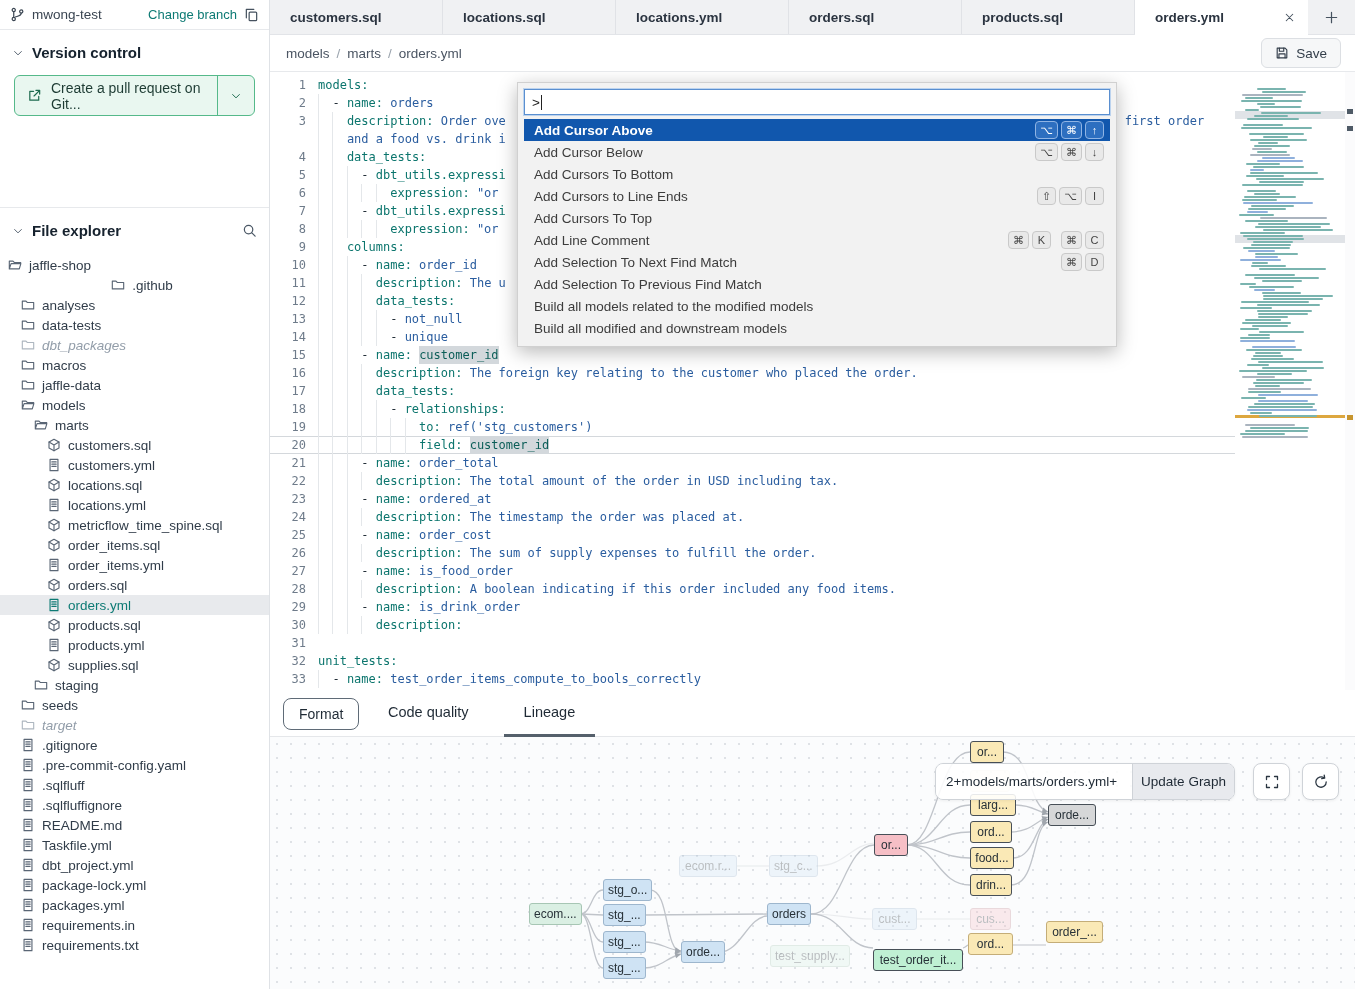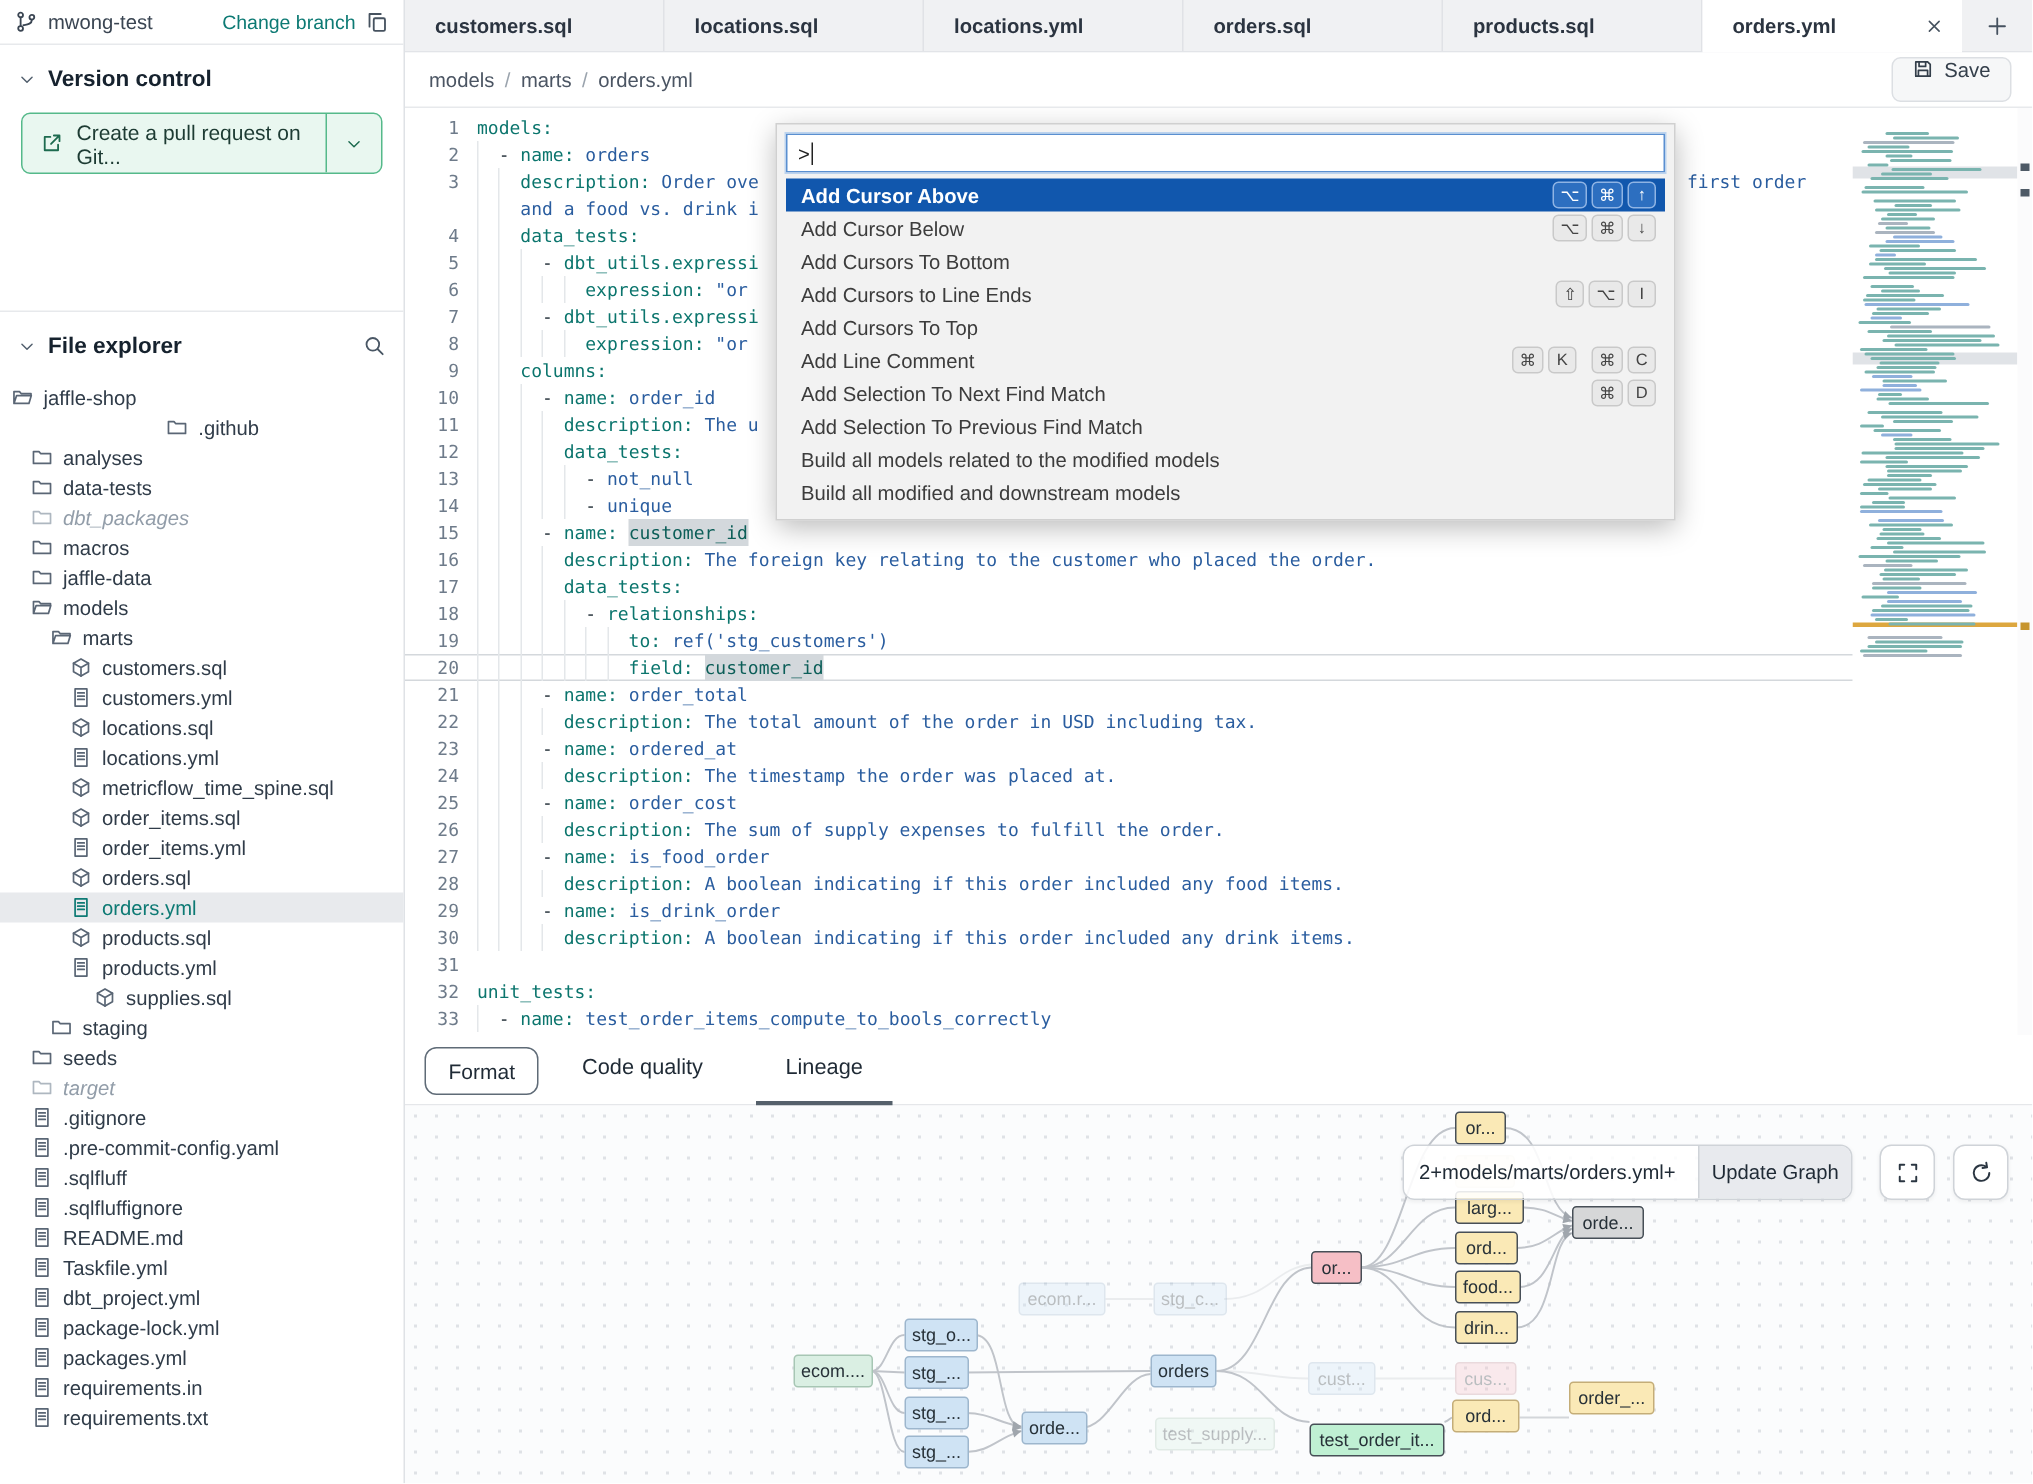--- a/index.html
+++ b/index.html
@@ -38,21 +38,21 @@
   .tab .tsp { flex:1; }
   .tab .x { color:#46525f; cursor:pointer; display:none; }
   .tab.active .x { display:block; }
   .newtab { flex:1; display:flex; align-items:center; justify-content:center; color:#46525f; cursor:pointer; }
 
   
   #crumbrow { position:absolute; left:270px; top:35px; width:1085px; height:37px; background:#fff; border-bottom:1px solid #e7e9ec; display:flex; align-items:center; padding:0 14px 0 16px; }
   .crumb { font-size:13.5px; color:#4b5563; display:flex; gap:7px; align-items:center; }
   .crumb .sep { color:#9aa3ad; }
   .crumb span[data-name^="breadcrumb"] { cursor:pointer; }
-  .save-btn { margin-left:auto; height:30px; display:flex; gap:7px; padding:0 13px; background:#f6f7f8; border:1px solid #dcdfe3; border-radius:6px; font-size:13.5px; color:#333e4a; cursor:pointer; }
+  .save-btn { margin-left:auto; height:30px; display:flex; align-items:center; gap:7px; padding:0 13px; background:#f6f7f8; border:1px solid #dcdfe3; border-radius:6px; font-size:13.5px; color:#333e4a; cursor:pointer; }
 
   
   #editor { position:absolute; left:270px; top:72px; width:1085px; height:618px; background:#fff; overflow:hidden; }
   #code-lines { position:absolute; left:0; top:4px; right:120px; font-family:"DejaVu Sans Mono", monospace; font-size:12px; line-height:18px; }
   .crow { height:18px; white-space:pre; display:flex; align-items:stretch; }
   .crow.cur { box-shadow: inset 0 1px 0 #d4d8dc, inset 0 -1px 0 #d4d8dc; }
   .lnum { display:inline-block; width:36px; text-align:right; margin-right:12px; color:#6e7b8a; font-size:12px; flex:0 0 auto; }
   .gd { display:inline-block; width:14.45px; border-left:1px solid #e4e7ea; flex:0 0 auto; }
   .t-k { color:var(--key); }
   .t-v { color:var(--val); }
@@ -326,21 +326,21 @@
             <use href="#i-cube"></use>
           </svg>
           <span data-name="tree-item-label">products.sql</span>
         </div>
         <div class="trow" data-name="tree-item" style="padding-left: 47px;">
           <svg class="ic" data-name="file-icon">
             <use href="#i-file"></use>
           </svg>
           <span data-name="tree-item-label">products.yml</span>
         </div>
-        <div class="trow" data-name="tree-item" style="padding-left: 47px; margin-left: 16px;">
+        <div class="trow" data-name="tree-item" style="padding-left: 47px;">
           <svg class="ic" data-name="cube-icon">
             <use href="#i-cube"></use>
           </svg>
           <span data-name="tree-item-label">supplies.sql</span>
         </div>
         <div class="trow" data-name="tree-item" style="padding-left: 34px;">
           <svg class="ic" data-name="folder-icon">
             <use href="#i-folder"></use>
           </svg>
           <span data-name="tree-item-label">staging</span>
@@ -502,21 +502,21 @@
         <div class="crow cur" data-name="code-line"><span class="lnum" data-name="line-number">20</span><span class="gd"></span><span class="gd"></span><span class="gd"></span><span class="gd"></span><span class="gd"></span><span class="gd"></span><span class="gd"></span><span class="t-k">field:</span><span class="t-v"> </span><span class="t-hl">customer_id</span></div>
         <div class="crow" data-name="code-line"><span class="lnum" data-name="line-number">21</span><span class="gd"></span><span class="gd"></span><span class="gd"></span><span class="t-p">- </span><span class="t-k">name:</span><span class="t-v"> order_total</span></div>
         <div class="crow" data-name="code-line"><span class="lnum" data-name="line-number">22</span><span class="gd"></span><span class="gd"></span><span class="gd"></span><span class="gd"></span><span class="t-k">description:</span><span class="t-v"> The total amount of the order in USD including tax.</span></div>
         <div class="crow" data-name="code-line"><span class="lnum" data-name="line-number">23</span><span class="gd"></span><span class="gd"></span><span class="gd"></span><span class="t-p">- </span><span class="t-k">name:</span><span class="t-v"> ordered_at</span></div>
         <div class="crow" data-name="code-line"><span class="lnum" data-name="line-number">24</span><span class="gd"></span><span class="gd"></span><span class="gd"></span><span class="gd"></span><span class="t-k">description:</span><span class="t-v"> The timestamp the order was placed at.</span></div>
         <div class="crow" data-name="code-line"><span class="lnum" data-name="line-number">25</span><span class="gd"></span><span class="gd"></span><span class="gd"></span><span class="t-p">- </span><span class="t-k">name:</span><span class="t-v"> order_cost</span></div>
         <div class="crow" data-name="code-line"><span class="lnum" data-name="line-number">26</span><span class="gd"></span><span class="gd"></span><span class="gd"></span><span class="gd"></span><span class="t-k">description:</span><span class="t-v"> The sum of supply expenses to fulfill the order.</span></div>
         <div class="crow" data-name="code-line"><span class="lnum" data-name="line-number">27</span><span class="gd"></span><span class="gd"></span><span class="gd"></span><span class="t-p">- </span><span class="t-k">name:</span><span class="t-v"> is_food_order</span></div>
         <div class="crow" data-name="code-line"><span class="lnum" data-name="line-number">28</span><span class="gd"></span><span class="gd"></span><span class="gd"></span><span class="gd"></span><span class="t-k">description:</span><span class="t-v"> A boolean indicating if this order included any food items.</span></div>
         <div class="crow" data-name="code-line"><span class="lnum" data-name="line-number">29</span><span class="gd"></span><span class="gd"></span><span class="gd"></span><span class="t-p">- </span><span class="t-k">name:</span><span class="t-v"> is_drink_order</span></div>
-        <div class="crow" data-name="code-line"><span class="lnum" data-name="line-number">30</span><span class="gd"></span><span class="gd"></span><span class="gd"></span><span class="gd"></span><span class="t-k">description:</span><span class="t-v"> A boolean indicating if this order included any drink items.</span></div>
+        <div class="crow" data-name="code-line"><span class="lnum" data-name="line-number">30</span><span class="gd"></span><span class="gd"></span><span class="gd"></span><span class="gd"></span><span class="t-k">description:</span></div>
         <div class="crow" data-name="code-line"><span class="lnum" data-name="line-number">31</span></div>
         <div class="crow" data-name="code-line"><span class="lnum" data-name="line-number">32</span><span class="t-k">unit_tests:</span></div>
         <div class="crow" data-name="code-line"><span class="lnum" data-name="line-number">33</span><span class="gd"></span><span class="t-p">- </span><span class="t-k">name:</span><span class="t-v"> test_order_items_compute_to_bools_correctly</span></div>
       </div>
     <span id="line3-overflow" data-name="code-line3-overflow">'s first order</span>
 
     <div id="minimap" data-name="editor-minimap">
       <div class="mm-band" style="top:26px;height:8px" data-name="minimap-highlight-band"></div>
       <div class="mm-band" style="top:150px;height:8px" data-name="minimap-highlight-band"></div>
       <div class="mm-orange" style="top:330px" data-name="minimap-marker-line"></div>

